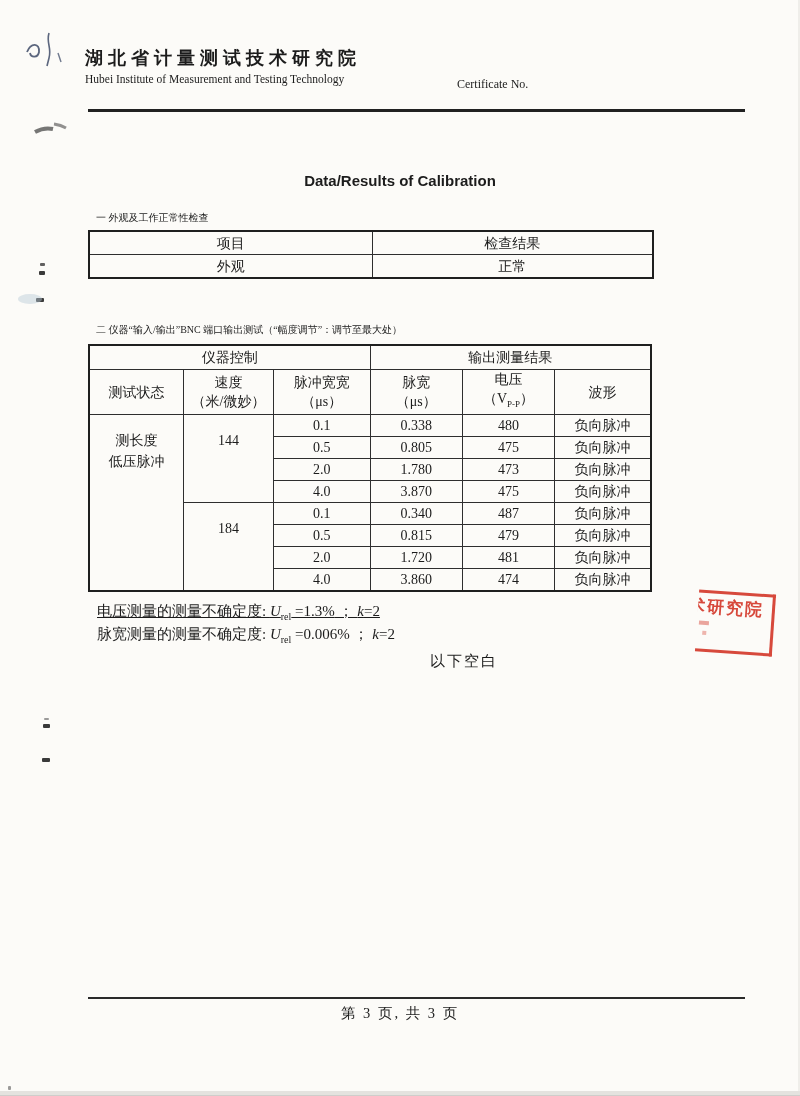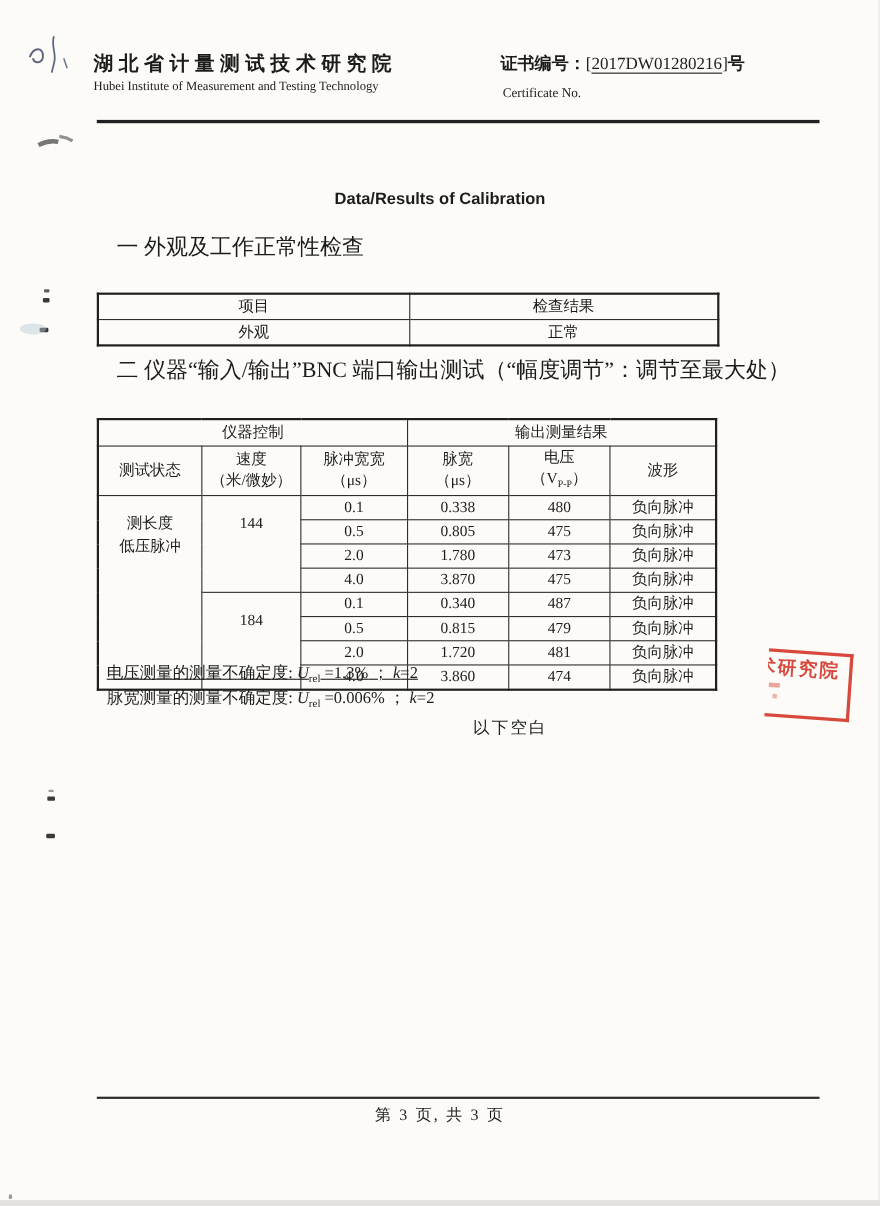--- a/index.html
+++ b/index.html
@@ -22,27 +22,27 @@
   .cert-en{position:absolute;left:457px;top:77px;font-size:12px;}
   .head-rule{position:absolute;left:88px;top:109px;width:657px;height:3px;background:#212121;}
 
   
   .doc-title{position:absolute;left:0;top:131px;width:100%;text-align:center;
     font-size:27px;font-weight:bold;letter-spacing:3px;}
   .doc-subtitle{position:absolute;left:0;top:172px;width:100%;text-align:center;
     font-family:"Liberation Sans",sans-serif;font-size:15px;font-weight:bold;}
 
   
-  .sec-heading{position:absolute;left:106px;font-size:20px;white-space:nowrap;}
+  .sec-heading{position:absolute;left:96px;font-size:10px;white-space:nowrap;}
   .sec1-heading{top:211px;}
   .sec2-heading{top:323px;}
 
   
   table{border-collapse:collapse;table-layout:fixed;}
-  .doc-table{position:absolute;left:88px;width:564px;border:2px solid #1f1f1f;margin-top:36px;}
+  .doc-table{position:absolute;left:88px;width:564px;border:2px solid #1f1f1f;}
   .doc-table td,.doc-table th{border:1px solid #2e2e2e;text-align:center;vertical-align:middle;
     font-size:14px;font-weight:normal;padding:0;line-height:21px;overflow:hidden;}
   .t1{top:230px;}
   .t1 td{height:22px;}
   .t2{top:344px;}
   .t2 .group-row th{height:23px;}
   .t2 .colhead-row th{height:44px;line-height:19px;}
   .t2 .data-row td{height:21px;}
   .t2 td.span-cell{vertical-align:top;padding-top:15px;}
   sub{font-size:9px;}
@@ -74,23 +74,20 @@
   .mark{position:absolute;background:#3a3a3a;border-radius:1px;}
 </style>
 </head>
 <body>
 
 <div class="page">
 
   <div class="institute-cn">湖北省计量测试技术研究院</div>
   <div class="institute-en">Hubei Institute of Measurement and Testing Technology</div>
 
-  <div class="cert-line">
-    <span class="cert-label">证书编号：</span><span>[</span><span class="cert-number">2017DW01280216</span><span>]</span><span class="cert-label">号</span>
-  </div>
   <div class="cert-en">Certificate No.</div>
 
   <div class="head-rule"></div>
 
   <div class="doc-subtitle">Data/Results of Calibration</div>
 
   <div class="sec-heading sec1-heading">一 外观及工作正常性检查</div>
   <table class="doc-table t1">
     <colgroup>
         <col style="width:283px">

